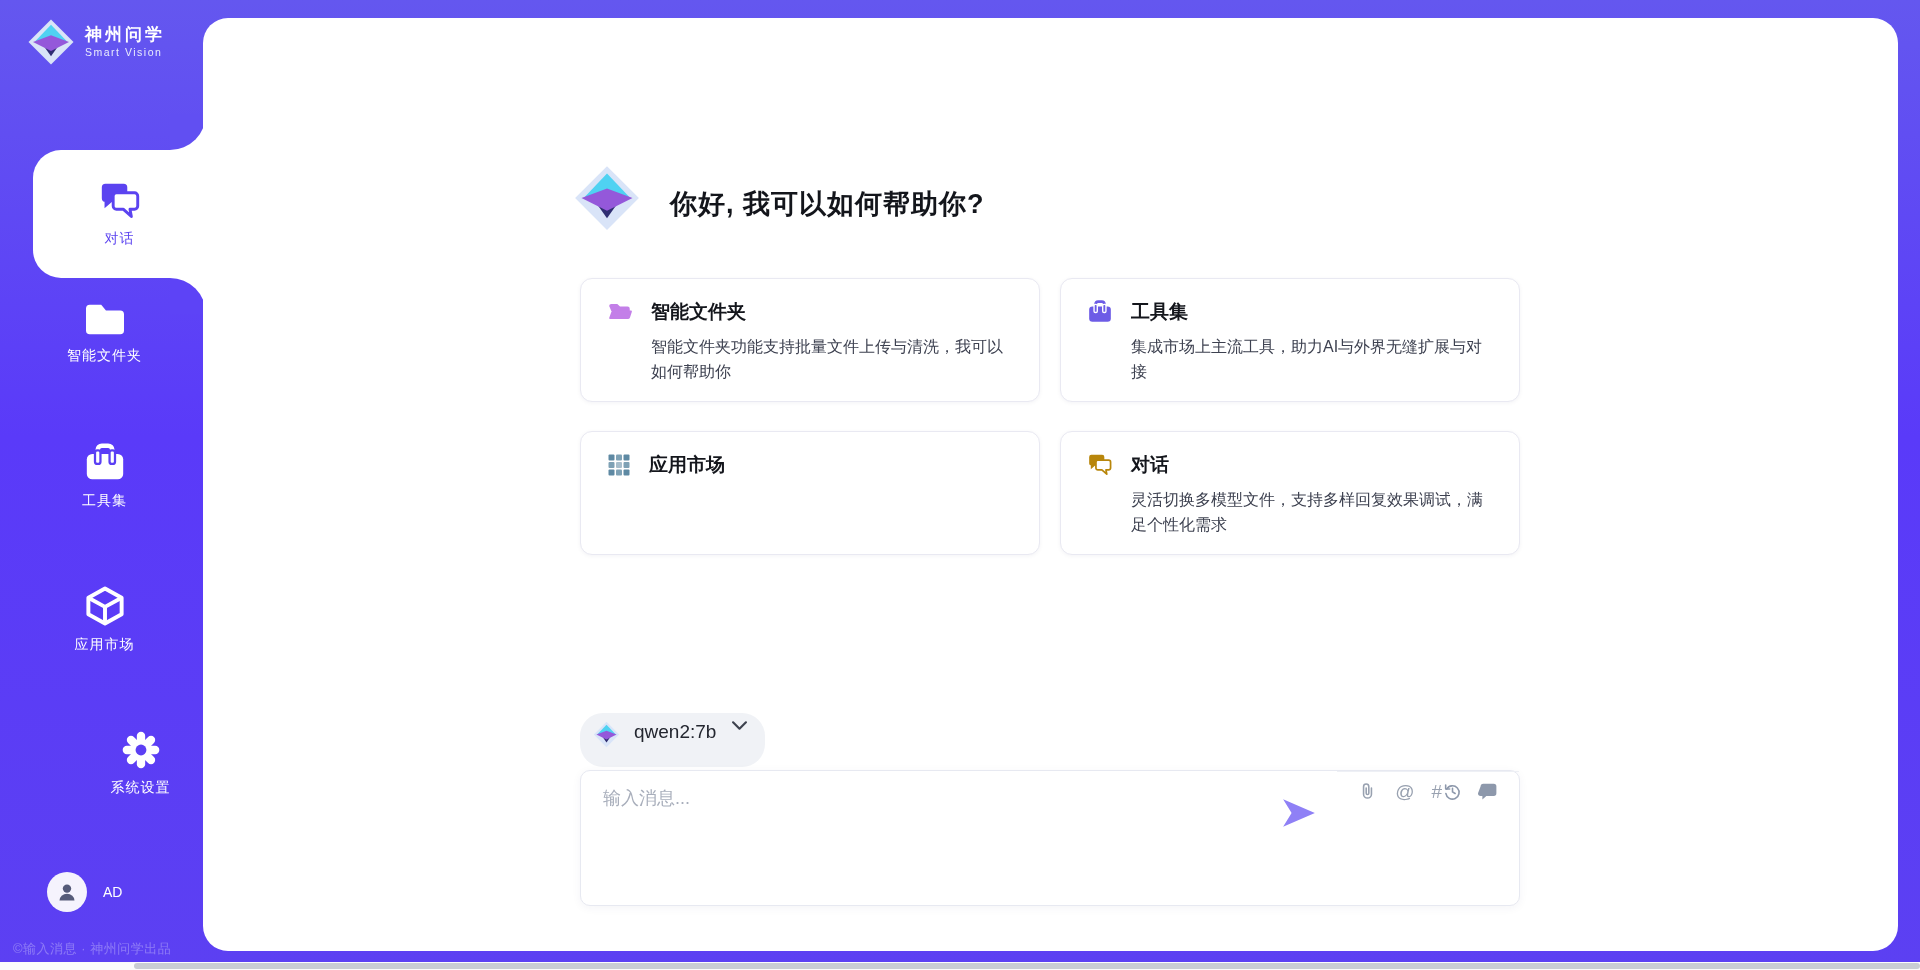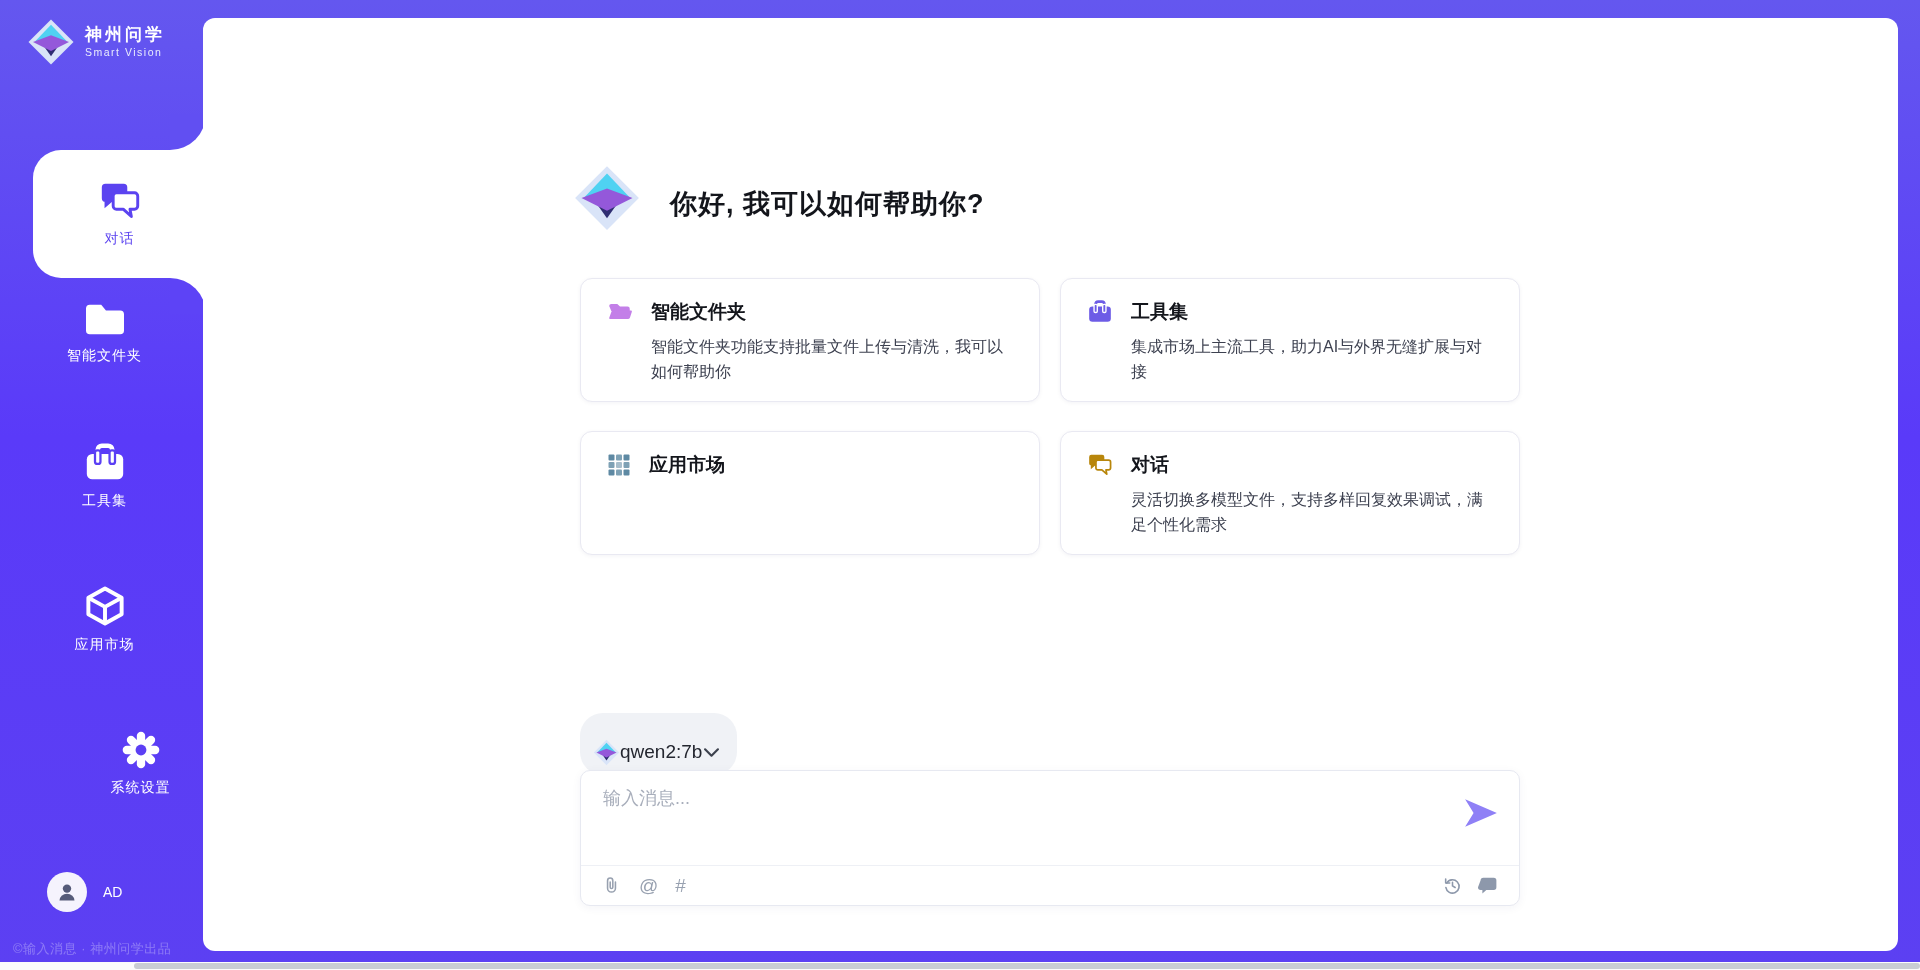--- a/index.html
+++ b/index.html
@@ -26,37 +26,37 @@
   .fillet.bottom{bottom:-36px;}
   .fillet .inner{width:100%;height:100%;}
   .fillet.top .inner{background:#614ff2;border-bottom-right-radius:36px;}
   .fillet.bottom .inner{background:#5d43f6;border-top-right-radius:36px;}
   .user-row{position:absolute;left:44px;top:872px;display:flex;align-items:center;cursor:pointer;}
   .avatar{width:40px;height:40px;border-radius:50%;background:#f5f3fd;display:flex;align-items:center;justify-content:center;}
   .avatar svg{width:24px;height:24px;color:#565b79;}
   .user-name{margin-left:16px;color:#fff;font-size:14px;}
   .side-footer{position:absolute;left:10px;bottom:12px;color:rgba(255,255,255,0.3);font-size:13px;letter-spacing:.5px;white-space:nowrap;}
   
-  .main-panel{position:absolute;left:203px;top:18px;width:1695px;height:933px;background:#fff;border-radius:12px;}
+  .main-panel{position:absolute;left:203px;top:18px;width:1695px;height:933px;background:#fff;border-radius:25px;}
   .greet-logo{position:absolute;left:370px;top:146px;width:68px;height:68px;}
   .greet-text{position:absolute;left:467px;top:168px;font-size:27px;font-weight:bold;color:#13151b;letter-spacing:1px;}
   .cards{position:absolute;left:377px;top:260px;display:grid;grid-template-columns:460px 460px;column-gap:20px;row-gap:29px;}
   .card{box-sizing:border-box;height:124px;background:#fff;border:1px solid #e9e9f2;border-radius:12px;
     padding:20px 26px 0 26px;box-shadow:0 1px 4px rgba(25,25,70,.05);cursor:pointer;}
   .card-head{display:flex;align-items:center;gap:18px;}
   .card-icon{width:26px;height:24px;flex:0 0 auto;}
   .card-title{font-size:19px;font-weight:bold;color:#14161c;}
   .card-desc{margin:9px 0 0 44px;font-size:16px;color:#3d4150;line-height:25px;}
   .model-pill{position:absolute;left:377px;top:695px;height:46px;background:#f0f2f6;border-radius:23px;
-    display:inline-flex;align-items:center;gap:0;padding:16px 18px 0 13px;cursor:pointer;}
+    display:inline-flex;align-items:flex-start;gap:14px;padding:8px 18px 0 13px;cursor:pointer;}
   .model-pill .pill-logo{width:27px;height:27px;}
   .model-name{font-size:19px;color:#23262f;}
   .model-pill .chev{width:15px;height:9px;color:#3d424e;margin-left:2px;}
   .composer{position:absolute;left:377px;top:752px;width:940px;height:136px;box-sizing:border-box;background:#fff;
-    border:1px solid #e7e9f1;border-radius:10px;box-shadow:0 2px 10px rgba(30,30,90,.05);display:flex;flex-direction:column;}
+    border:1px solid #e7e9f1;border-radius:10px;box-shadow:0 2px 10px rgba(30,30,90,.05);display:flex;flex-direction:row;}
   .composer-input-row{flex:1;position:relative;}
   .composer textarea{width:100%;height:100%;box-sizing:border-box;border:none;outline:none;resize:none;background:transparent;
     padding:15px 70px 0 22px;font-size:18px;color:#2c3038;font-family:inherit;}
   .composer textarea::placeholder{color:#a8aebb;}
   .send-btn{position:absolute;right:20px;top:26px;width:36px;height:32px;border:none;background:transparent;padding:0;cursor:pointer;color:#8f80f6;}
   .send-btn svg{width:36px;height:32px;}
   .composer-toolbar{height:39px;border-top:1px solid #eef0f5;display:flex;align-items:center;padding:0 20px;}
   .tb-icon{width:21px;height:21px;color:#98a1b0;cursor:pointer;}
   .tb-glyph{font-size:19px;color:#98a1b0;line-height:21px;cursor:pointer;}
   .tb-left{display:flex;align-items:center;gap:17px;}

